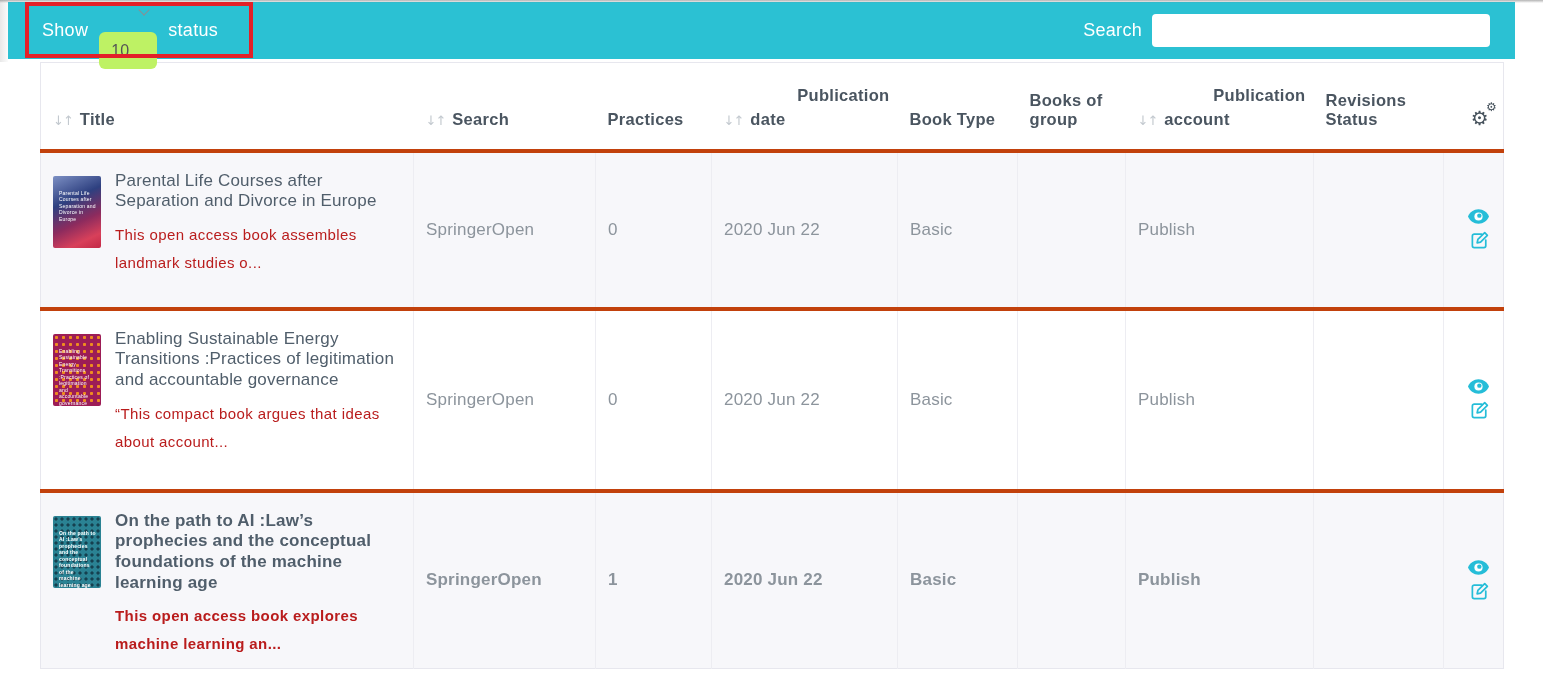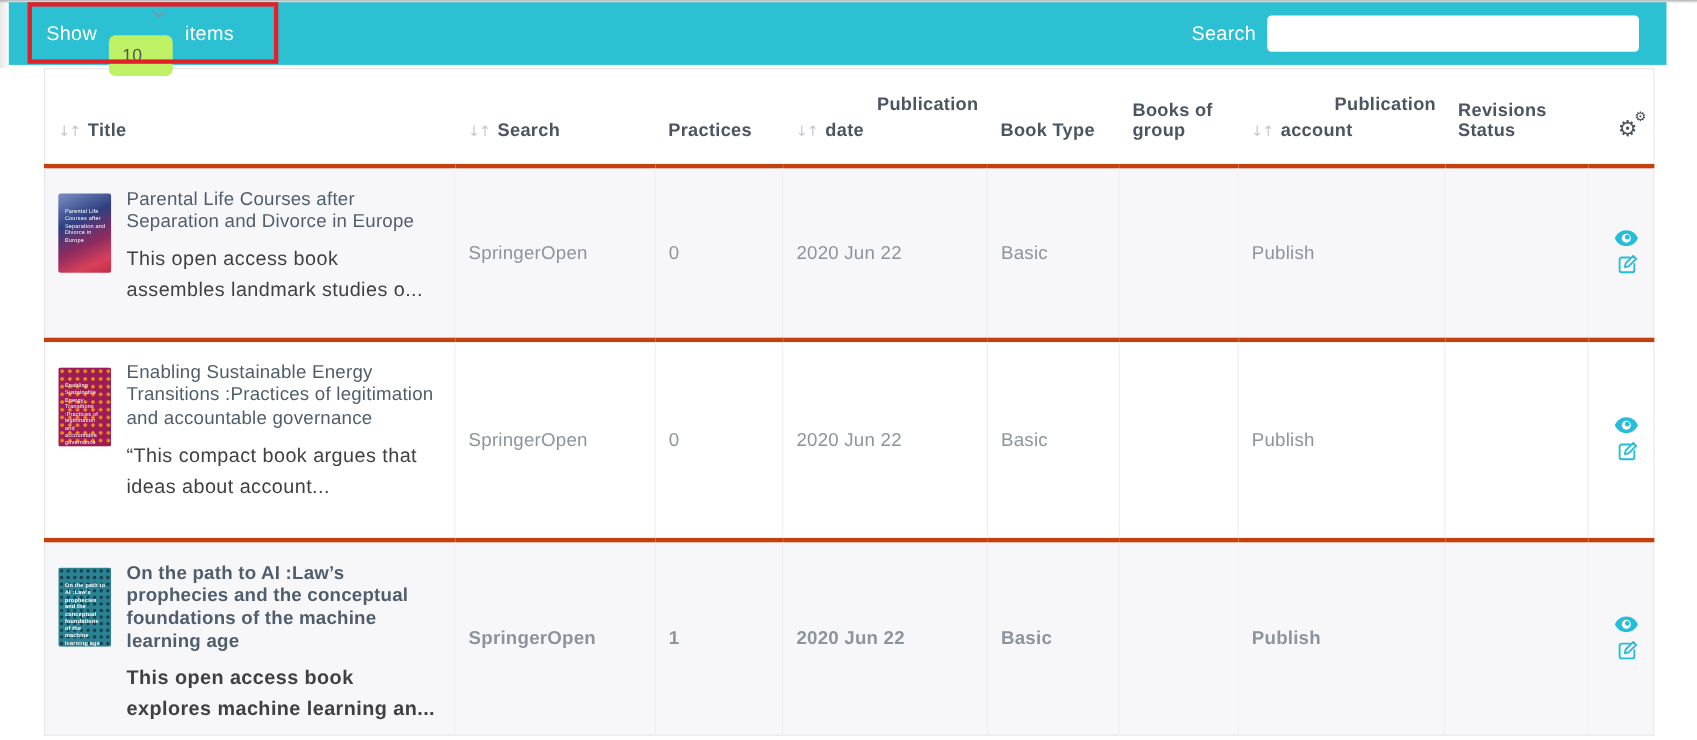--- a/index.html
+++ b/index.html
@@ -58,21 +58,21 @@
   tbody tr.stripe td { background-color:#f7f7fa; }
   tr.r0 { height:158px; } tr.r1 { height:182px; } tr.r2 { height:176px;font-weight:bold; }
 
   .title-cell { vertical-align:top; padding:18px 14px 10px 12px; }
   .title-flex { display:flex; }
   .cover { width:48px; height:72px; border-radius:2px; overflow:hidden; flex-shrink:0;
     margin:5px 14px 0 0; }
   .cover-text { display:block; font-size:5px; line-height:1.3; color:#fff;
     padding:14px 5px 0 6px; letter-spacing:.2px; }
   .book-title { font-size:17px; color:#505e6b; line-height:1.22; letter-spacing:.2px; }
-  .book-desc { font-size:18px; color:#404040; line-height:28px; margin-top:9px; letter-spacing:.4px; }
+  .book-desc { font-size:15px; color:#b91c1c; line-height:28px; margin-top:9px; letter-spacing:.4px; }
 
   .actions-cell { padding:0 14px 0 0; }
   .action-stack { display:flex; flex-direction:column; align-items:flex-end; gap:7px; }
   .icon-btn { display:inline-flex; cursor:pointer; line-height:0; }
 </style>
 </head>
 <body>
 
 <div class="page">
   <div class="top-shadow"></div>
@@ -80,21 +80,21 @@
 
   <div class="topbar">
     <div class="length-control">
       <span>Show</span>
       <span class="select-wrap">
         <select>
           <option>10</option>
         </select>
         <span class="chev"></span>
       </span>
-      <span>items</span>
+      <span>status</span>
     </div>
     <div class="search-control">
       <span class="search-label">Search</span>
       <input type="text" value="" style="">
     </div>
   </div>
 
   <div class="annotation-box"></div>
 
   <div class="table-wrap">

